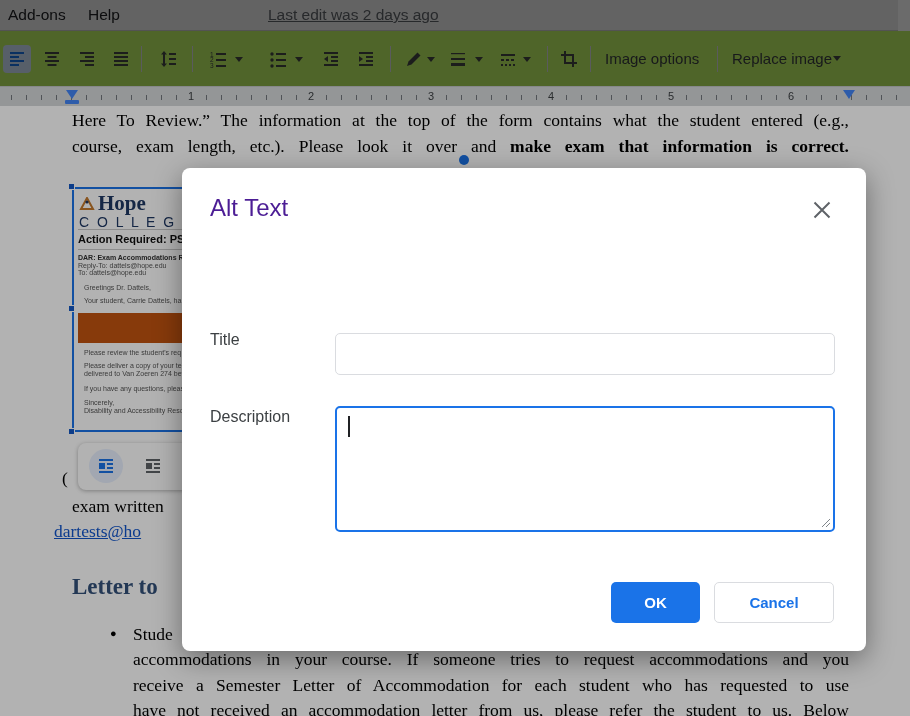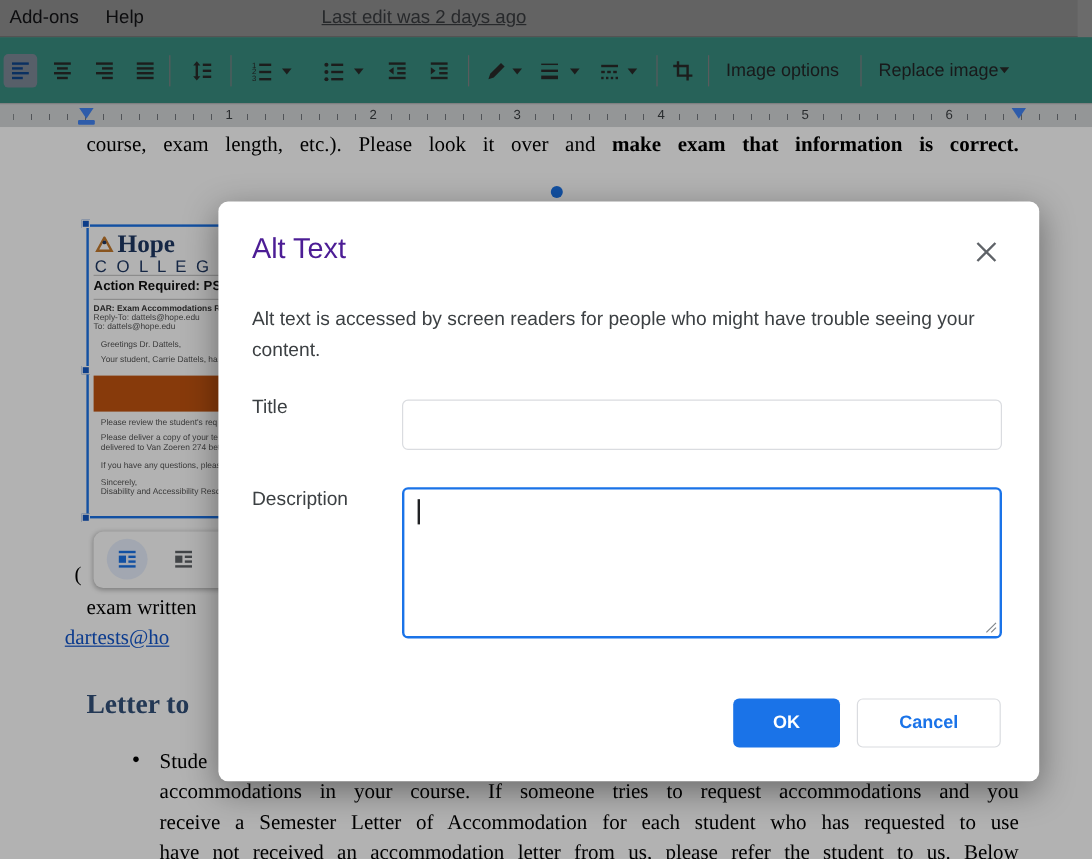--- a/index.html
+++ b/index.html
@@ -4,21 +4,21 @@
 <style>
   * { margin:0; padding:0; box-sizing:border-box; }
   body { font-family:"Liberation Sans", sans-serif; }
   #screen { position:relative; width:910px; height:716px; overflow:hidden; background:#fff; }
   .abs { position:absolute; }
 
   
   #menubar { position:absolute; top:0; left:0; right:12px; height:31px; background:#ededee; border-bottom:1px solid #c6c6c6; z-index:1; }
   .menu-item { position:absolute; top:0; height:30px; line-height:30px; font-size:15.5px; color:#202124; cursor:default; }
   .last-edit { color:#5f6368; text-decoration:underline; }
-  #toolbar { position:absolute; top:31px; left:0; right:0; height:55px; background:#5eead4; z-index:1; }
+  #toolbar { position:absolute; top:31px; left:0; right:0; height:55px; background:#bef264; z-index:1; }
   .tbtn { position:absolute; width:28px; height:28px; top:14px; border-radius:4px; display:flex; align-items:center; justify-content:center; }
   .tbtn svg { width:18px; height:18px; }
   .tbtn.active { background:#d2e3fc; }
   .tdiv { position:absolute; top:15px; width:1px; height:26px; background:#d7dade; }
   .tarrow { position:absolute; top:26px; width:0; height:0; border-left:4px solid transparent; border-right:4px solid transparent; border-top:5px solid #444746; }
   .ttext { position:absolute; top:18px; font-size:15px; color:#3c4043; line-height:20px; }
   #ruler { position:absolute; top:86px; left:0; right:0; height:20px; background:#d5d7d9; border-top:1px solid #c0c3c6; z-index:1; }
   #ruler .ticks { position:absolute; left:11px; right:6px; top:8px; height:5px;
       background-image:repeating-linear-gradient(to right, #73787d 0 1px, transparent 1px 15px); }
   .ruler-num { position:absolute; top:3px; font-size:11px; color:#3c4043; background:#d5d7d9; padding:0 3px; }
@@ -207,20 +207,21 @@
     <span class="ruler-num" style="left:665px;">5</span>
     <span class="ruler-num" style="left:785px;">6</span>
     <div class="marker-tri" style="left:66px;"></div>
     <div class="marker-bar" style="left:65px;"></div>
     <div class="marker-tri" style="left:843px;"></div>
   </div>
 
   <div id="doc">
 
     <div class="abs serif17" style="left:72px; top:2px; width:777px;">
+      <div class="jline">Here To Review.” The information at the top of the form contains what the student entered (e.g.,</div>
       <div class="jline"><span>course, exam length, etc.). Please look it over and </span><b>make exam that information is correct.</b></div>
     </div>
 
     <div class="abs" style="left:459px; top:49px; width:10px; height:10px; border-radius:50%; background:#1a73e8;"></div>
 
     <div id="email-img">
       <svg style="position:absolute; left:5px; top:8px;" width="16" height="14" viewBox="0 0 16 14">
           <path d="M8 1 L14 12 H2 Z" fill="none" stroke="#c47a2d" stroke-width="2"></path>
           <circle cx="8" cy="5" r="1.6" fill="#1f3864"></circle>
         </svg>
@@ -287,21 +288,20 @@
   <div id="scrim-main"></div>
   <div id="scrim-chrome"></div>
 
   <div id="dialog">
     <div id="dlg-title">Alt Text</div>
     <div id="dlg-close">
       <svg viewBox="0 0 16 16" width="20" height="20">
           <path d="M2 2 L14 14 M14 2 L2 14" stroke="#5f6368" stroke-width="1.6" fill="none"></path>
         </svg>
     </div>
-    <div id="dlg-body">Alt text is accessed by screen readers for people who might have trouble seeing your content.</div>
 
     <label class="dlg-label" style="top:163px;">Title</label>
     <input id="title-input" type="text" value="" style="">
 
     <label class="dlg-label" style="top:240px;">Description</label>
     <div id="desc-wrap">
       <textarea id="desc-input" value="" style=""></textarea>
       <div id="caret"></div>
       <svg id="resize-grip" viewBox="0 0 10 10">
           <path d="M1 9 L9 1 M5 9 L9 5" stroke="#80868b" stroke-width="1" fill="none"></path>

